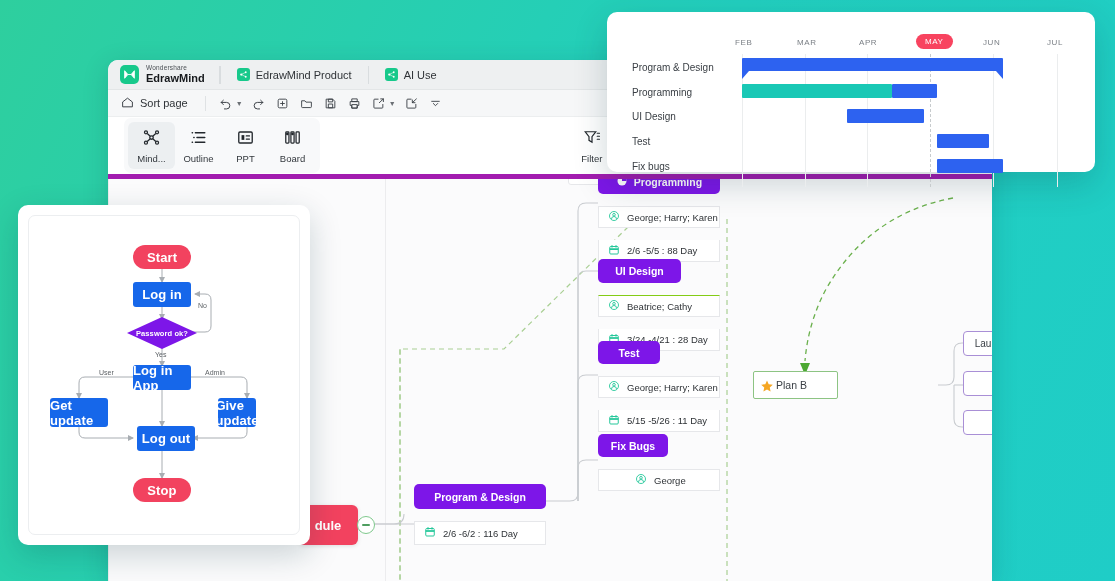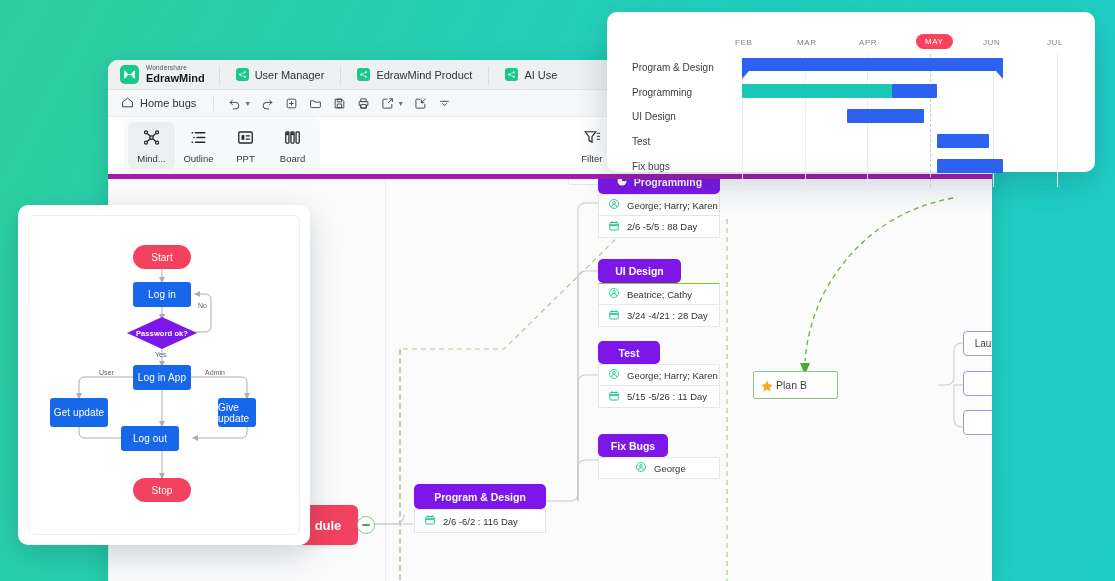--- a/index.html
+++ b/index.html
@@ -79,21 +79,21 @@
   .mm { position: absolute; inset: 0; }
   .node { position: absolute; }
   .topic-purple {
     background: #7d16e8; color: #fff; border-radius: 5px;
     font-size: 10.5px; font-weight: bold; text-align: center;
     display: flex; align-items: center; justify-content: center; gap: 6px;
   }
   .subcard {
     background: #fff; border: 1px solid #e6e7ea; border-top: none;
     font-size: 9.5px; color: #2f3337;
-    display: flex; align-items: center; gap: 7px; padding-left: 9px;
+    display: flex; align-items: center; gap: 7px; padding-left: 9px; margin-top: 12px;
   }
   .subcard:first-of-type { border-top: 1px solid #e6e7ea; }
   .root-node {
     position: absolute; background: #f2425f; border-radius: 6px;
     color: #fff; font-weight: bold; font-size: 13px;
     display: flex; align-items: center; justify-content: center;
     box-shadow: 0 1px 4px rgba(0,0,0,.12);
   }
   .collapse-btn {
     position: absolute; width: 18px; height: 18px; border-radius: 50%;
@@ -119,21 +119,21 @@
   
   .flow-panel {
     position: absolute; left: 18px; top: 205px; width: 292px; height: 340px;
     background: #fff; border-radius: 10px;
     box-shadow: 0 10px 32px rgba(10,50,60,.20);
     padding: 10px;
   }
   .flow-inner { width: 100%; height: 100%; border: 1px solid #eceef0; border-radius: 7px; position: relative; }
   .fnode {
     position: absolute; display: flex; align-items: center; justify-content: center;
-    color: #fff; font-size: 10px; font-weight: normal; letter-spacing: .1px;
+    color: #fff; font-size: 13px; font-weight: bold; letter-spacing: .1px;
   }
   .f-term { background: #f2425f; border-radius: 12px; }
   .f-proc { background: #1667ea; border-radius: 3px; }
   .f-lbl { position: absolute; font-size: 7px; color: #5d6266; font-weight: normal; }
 
   
   .gantt-panel {
     position: absolute; left: 607px; top: 12px; width: 488px; height: 160px;
     background: #fff; border-radius: 10px;
     box-shadow: 0 12px 34px rgba(10,50,60,.20);
@@ -160,31 +160,20 @@
           <svg width="13" height="13" viewBox="0 0 24 24">
               <path d="M3 5 L9 12 L3 19 Z M21 5 L15 12 L21 19 Z M9 12 L15 12" fill="#fff" stroke="#fff" stroke-width="1.6" stroke-linejoin="round"></path>
             </svg>
         </div>
         <div class="brand-txt">
           <span class="brand-sup">Wondershare</span>
           <span class="brand-name">EdrawMind</span>
         </div>
       </div>
       <div class="tabdiv"></div>
-      <div class="tab">
-        <span class="tab-ico">
-          <svg width="9" height="9" viewBox="0 0 24 24">
-              <circle cx="6" cy="12" r="3" fill="#fff"></circle>
-              <circle cx="18" cy="6" r="2.4" fill="#fff"></circle>
-              <circle cx="18" cy="18" r="2.4" fill="#fff"></circle>
-              <path d="M8 11 L16 7 M8 13 L16 17" stroke="#fff" stroke-width="1.5"></path>
-            </svg>
-        </span>
-        <span>User Manager</span>
-      </div>
       <div class="tabdiv"></div>
       <div class="tab">
         <span class="tab-ico">
           <svg width="9" height="9" viewBox="0 0 24 24">
               <circle cx="6" cy="12" r="3" fill="#fff"></circle>
               <circle cx="18" cy="6" r="2.4" fill="#fff"></circle>
               <circle cx="18" cy="18" r="2.4" fill="#fff"></circle>
               <path d="M8 11 L16 7 M8 13 L16 17" stroke="#fff" stroke-width="1.5"></path>
             </svg>
         </span>
@@ -204,21 +193,21 @@
       </div>
     </div>
 
     <div class="toolbar-top">
       <div class="tb-home">
         <span>
           <svg width="13" height="13" viewBox="0 0 24 24" fill="none" stroke="#3b4046" stroke-width="1.8" stroke-linejoin="round">
               <path d="M3 11 L12 4 L21 11 V20 H3 Z"></path>
             </svg>
         </span>
-        <span>Home bugs</span>
+        <span>Sort page</span>
       </div>
       <div class="tb-sep"></div>
       <div class="tb-ic">
         <svg width="13" height="13" viewBox="0 0 24 24" fill="none" stroke="#3b4046" stroke-width="1.8" stroke-linecap="round">
             <path d="M8 6 L4 10 L8 14"></path>
             <path d="M4 10 H14 a6 6 0 0 1 0 12 H10"></path>
           </svg>
       </div>
         <span class="tb-caret">▼</span>
       <div class="tb-ic">
@@ -573,21 +562,21 @@
       </div>
       <div class="fnode f-proc" style="left:104px; top:149px; width:58px; height:25px;">
         <span>Log in App</span>
       </div>
       <div class="fnode f-proc" style="left:21px; top:182px; width:58px; height:29px;">
         <span>Get update</span>
       </div>
       <div class="fnode f-proc" style="left:189px; top:182px; width:38px; height:29px;">
         <span>Give update</span>
       </div>
-      <div class="fnode f-proc" style="left:92px; top:210px; width:58px; height:25px;">
+      <div class="fnode f-proc" style="left:108px; top:210px; width:58px; height:25px;">
         <span>Log out</span>
       </div>
       <div class="fnode f-term" style="left:104px; top:262px; width:58px; height:24px;">
         <span>Stop</span>
       </div>
 
       <div class="f-lbl" style="left:169px; top:86px;">No</div>
       <div class="f-lbl" style="left:126px; top:135px;">Yes</div>
       <div class="f-lbl" style="left:70px; top:153px;">User</div>
       <div class="f-lbl" style="left:176px; top:153px;">Admin</div>

